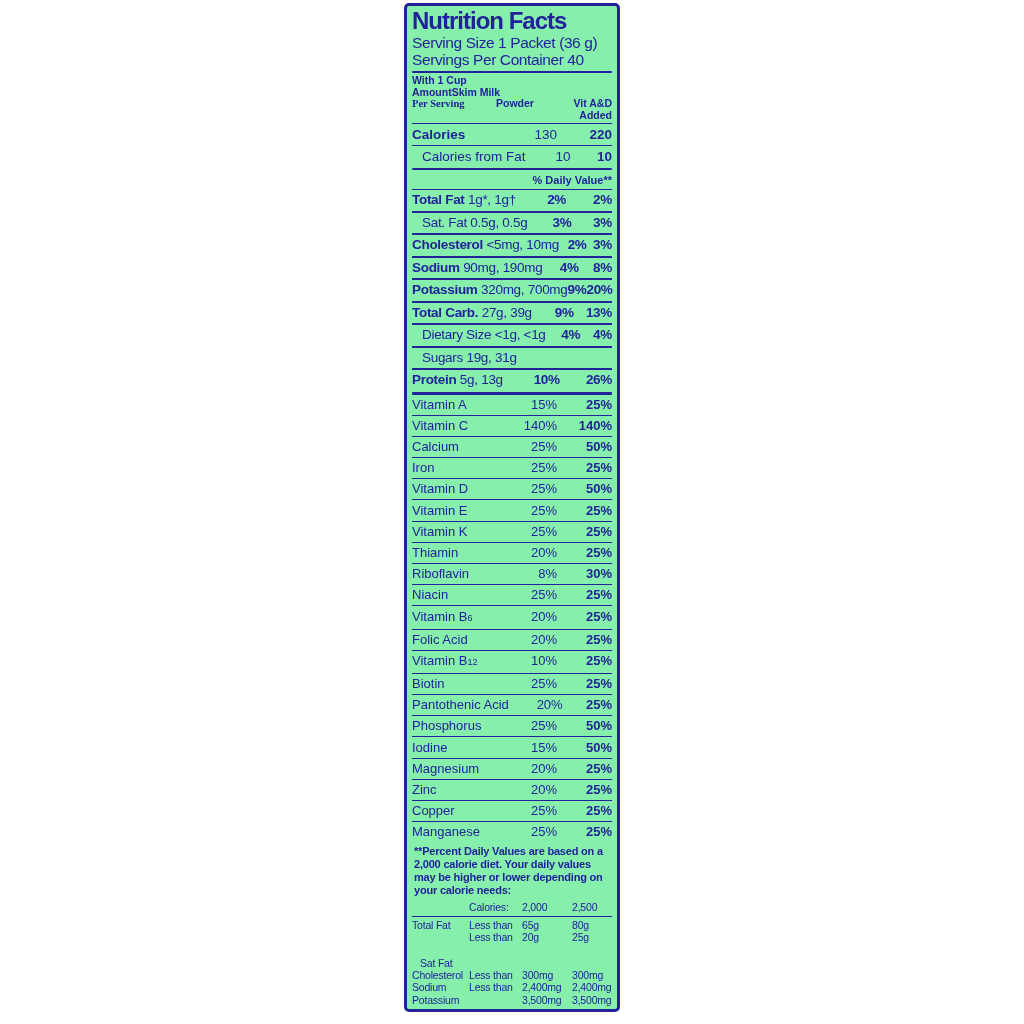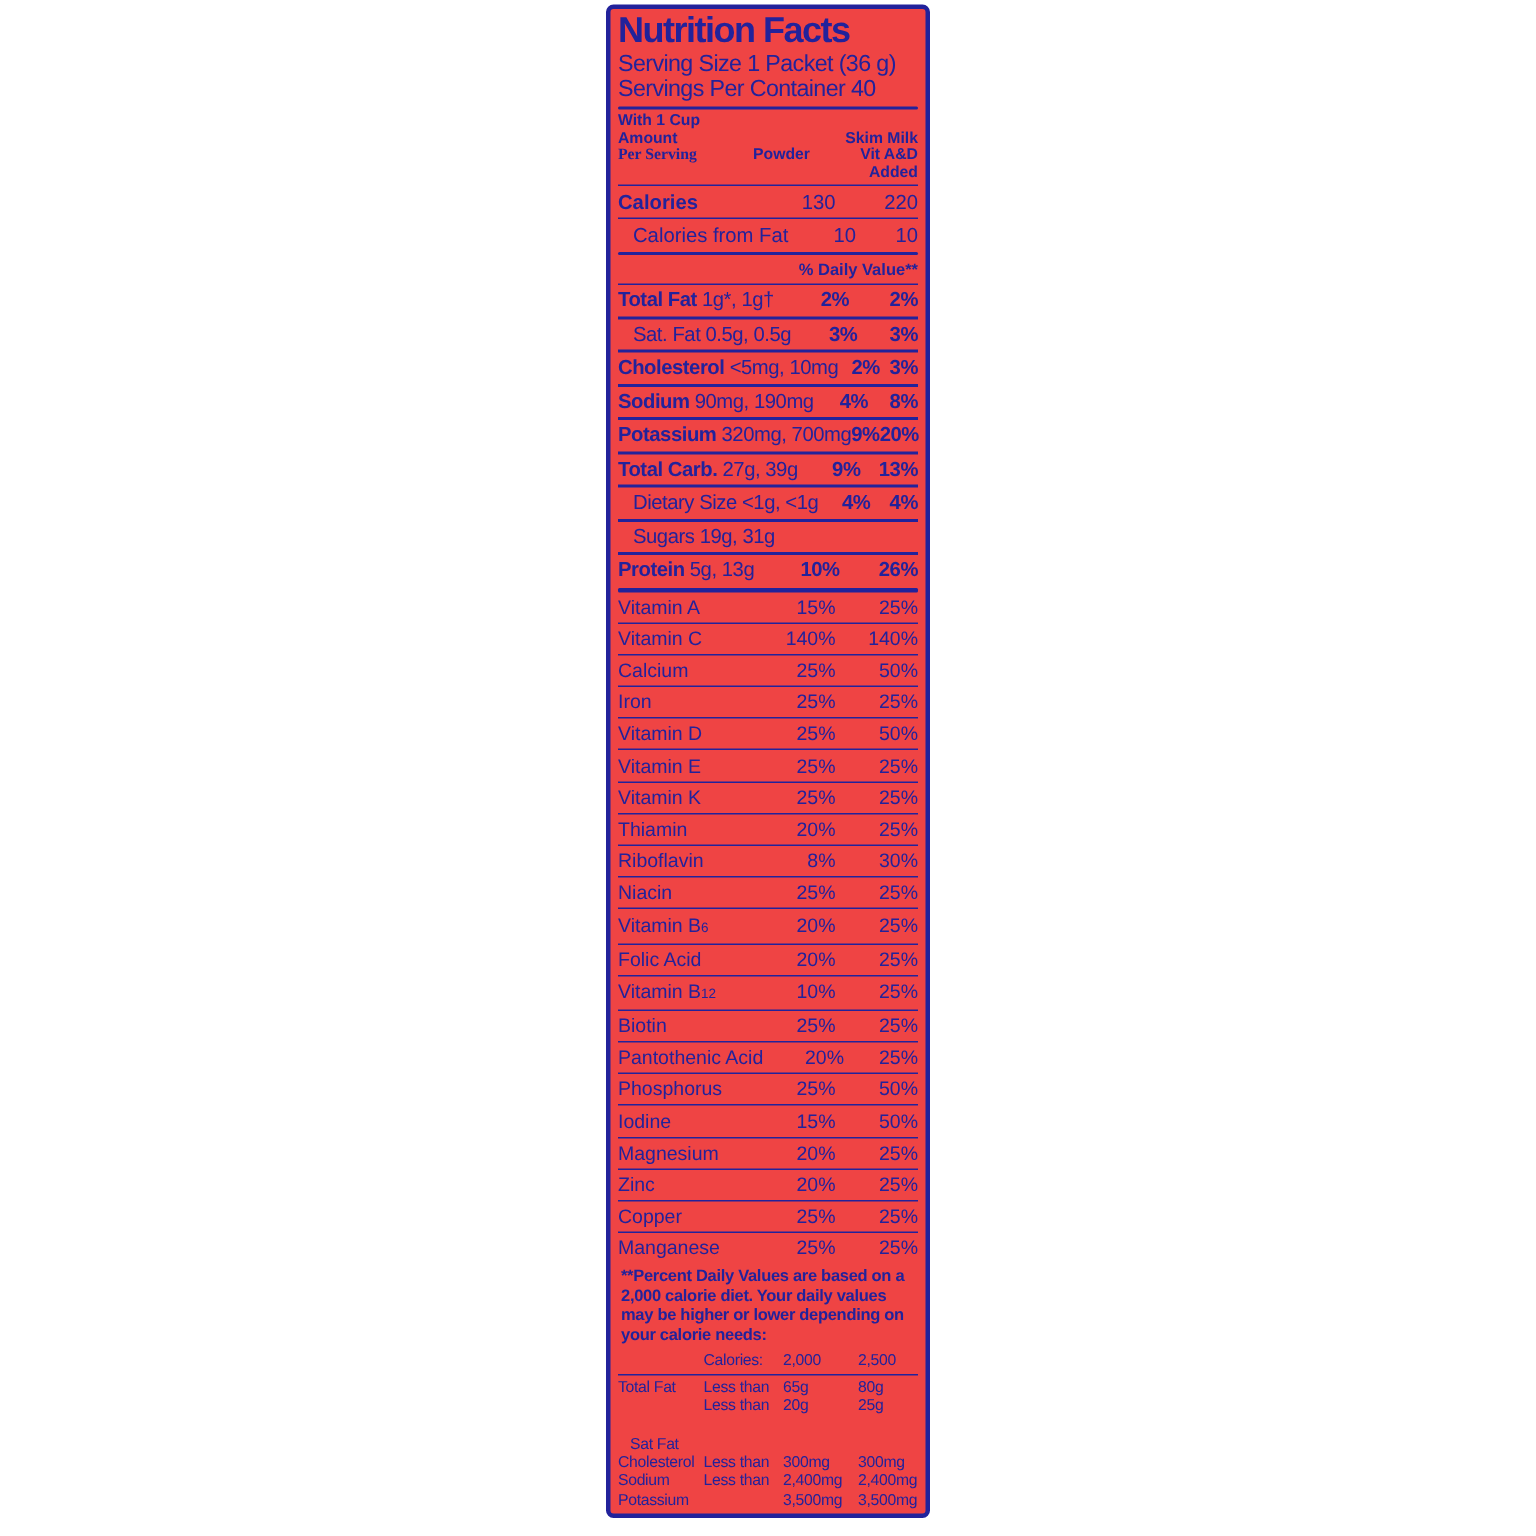--- a/index.html
+++ b/index.html
@@ -8,46 +8,46 @@
   *{box-sizing:border-box;}
   html,body{margin:0;padding:0;}
   body{
     width:1024px;height:1024px;background:#ffffff;
     font-family:"Liberation Sans", sans-serif;color:var(--blue);
   }
   .page{width:1024px;height:1024px;display:flex;justify-content:center;}
   .label{
     width:216px;margin-top:3px;height:1009px;
     border:3px solid var(--blue);border-radius:5px;
-    background:#ef4444;padding:1px 5px 3px 5px;
+    background:#86efac;padding:1px 5px 3px 5px;
     display:flex;flex-direction:column;overflow:hidden;
   }
   .title{
     font-size:24px;font-weight:bold;letter-spacing:-1px;
     line-height:26px;margin-top:1px;white-space:nowrap;
   }
   .serving{font-size:15.5px;line-height:17px;letter-spacing:-0.4px;white-space:nowrap;}
   .bar{background:var(--blue);border-radius:1px;}
   .bar-lg{height:9px;margin:3px 0 2px 0;}
   .bar-md{height:7px;margin:1px 0 0 0;}
   .bar-xl{height:11px;margin:1px 0 0 0;}
   .colhead{font-size:10.5px;font-weight:bold;line-height:11.5px;padding-bottom:2px;}
   .ch-line{display:flex;}
   .ch-line.r{justify-content:flex-start;}
-  .ch-line.between{justify-content:space-between;}
+  .ch-line.between{justify-content:flex-start;}
   .ch-line.cols .flex1{flex:1;font-family:Liberation Serif, serif;}
-  .ch-line.cols .ph{width:44px;text-align:right;}
+  .ch-line.cols .ph{width:44px;text-align:left;}
   .ch-line.cols .ah{width:72px;text-align:right;}
   .cal-wrap{border-top:1.5px solid var(--blue);}
   .row{display:flex;align-items:baseline;}
   .cal-row{font-size:13.5px;padding:3.5px 0;line-height:14px;}
   .cal-row + .cal-row{border-top:1.5px solid var(--blue);}
   .lbl{flex:1;white-space:nowrap;}
   .val{width:60px;text-align:right;}
-  .val2{width:55px;text-align:right;}
+  .val2{width:55px;text-align:right;font-weight:bold;}
   .ind{padding-left:10px;}
   .b{font-weight:bold;}
   .i{font-style:italic;}
   .dv-head{
     text-align:right;font-size:11px;font-weight:bold;
     padding:4px 0 3px 0;border-bottom:1.5px solid var(--blue);
   }
   .nut-row{font-size:13.5px;padding:3px 0;line-height:14.5px;letter-spacing:-0.3px;}
   .nut-row + .nut-row{border-top:2px solid var(--blue);}
   .vit-row{font-size:13px;padding:3.2px 0;line-height:13.8px;}

